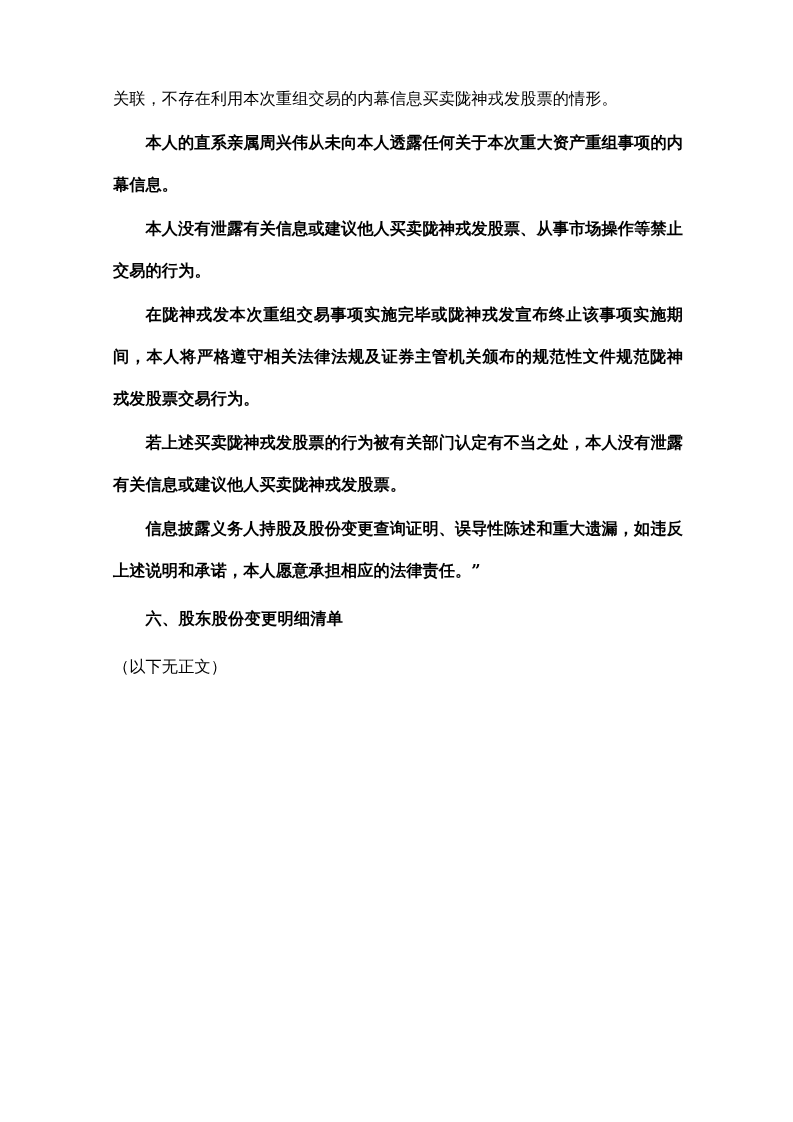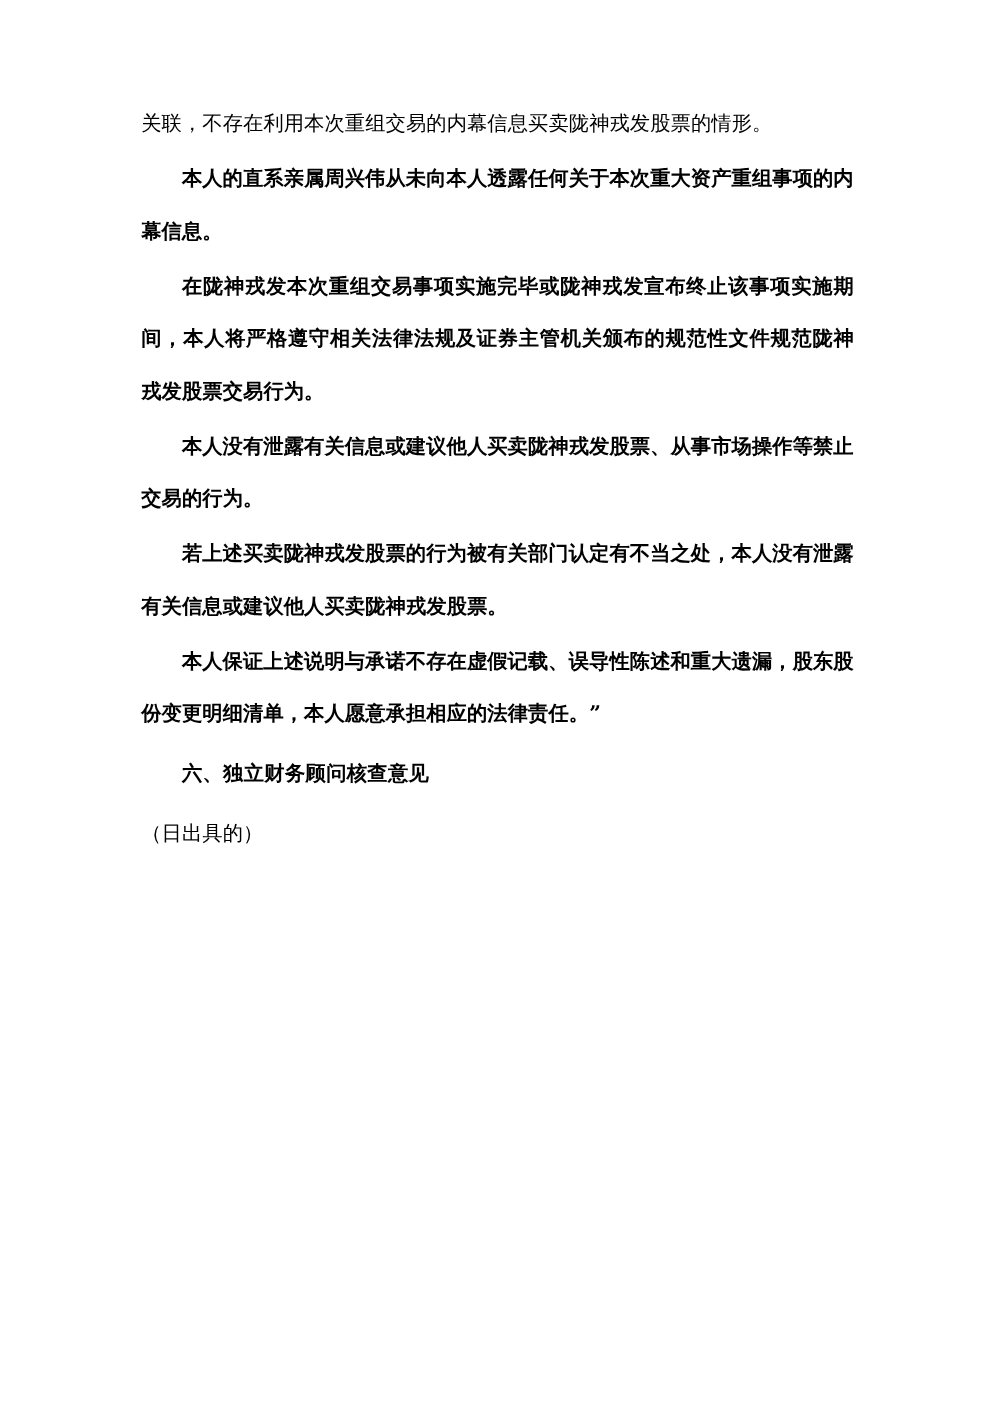--- a/index.html
+++ b/index.html
@@ -58,29 +58,29 @@
 </head>
 <body>
 
 <div class="page">
   <div class="doc-body">
 
     <p class="para">关联，不存在利用本次重组交易的内幕信息买卖陇神戎发股票的情形。</p>
 
     <p class="para indent">本人的直系亲属周兴伟从未向本人透露任何关于本次重大资产重组事项的内幕信息。</p>
 
+    <p class="para indent">本人没有泄露有关信息或建议他人买卖陇神戎发股票、从事市场操作等禁止交易的行为。</p>
+
     <p class="para indent">在陇神戎发本次重组交易事项实施完毕或陇神戎发宣布终止该事项实施期间，本人将严格遵守相关法律法规及证券主管机关颁布的规范性文件规范陇神戎发股票交易行为。</p>
-
-    <p class="para indent">本人没有泄露有关信息或建议他人买卖陇神戎发股票、从事市场操作等禁止交易的行为。</p>
 
     <p class="para indent">若上述买卖陇神戎发股票的行为被有关部门认定有不当之处，本人没有泄露有关信息或建议他人买卖陇神戎发股票。</p>
 
-    <p class="para indent">本人保证上述说明与承诺不存在虚假记载、误导性陈述和重大遗漏，股东股份变更明细清单，本人愿意承担相应的法律责任。”</p>
+    <p class="para indent">信息披露义务人持股及股份变更查询证明、误导性陈述和重大遗漏，如违反上述说明和承诺，本人愿意承担相应的法律责任。”</p>
 
-    <h2 class="section-heading">六、独立财务顾问核查意见</h2>
+    <h2 class="section-heading">六、股东股份变更明细清单</h2>
 
 
     <div class="spacer-small"></div>
 
-    <p class="para trailing-note">（日出具的）</p>
+    <p class="para trailing-note">（以下无正文）</p>
 
   </div>
 </div>
 
 </body></html>

